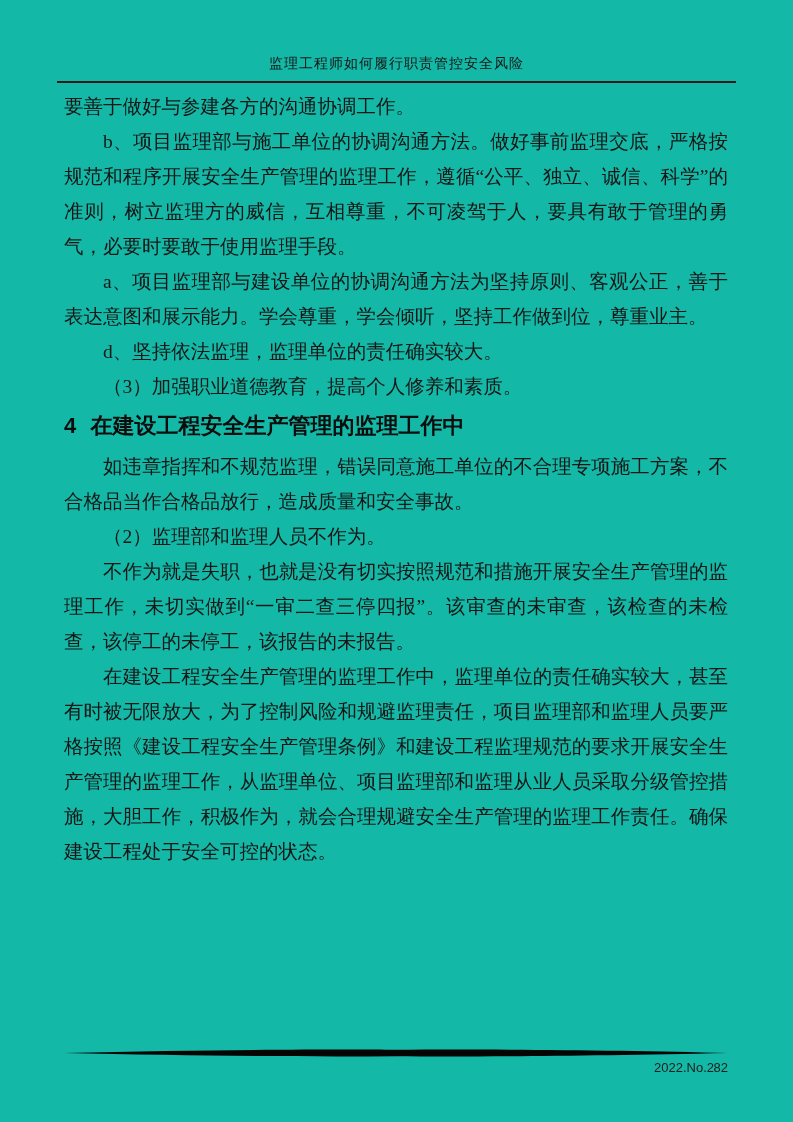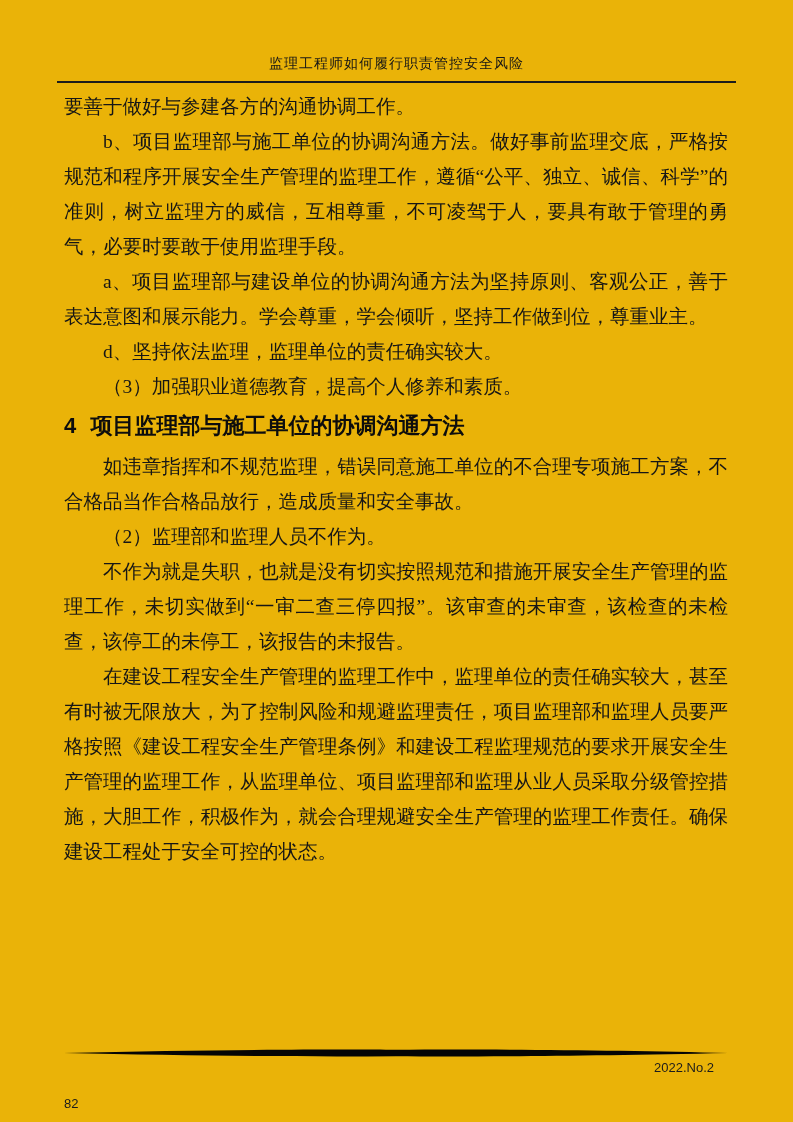--- a/index.html
+++ b/index.html
@@ -4,21 +4,21 @@
 <style>
   html, body {
     margin: 0;
     padding: 0;
     background: #ffffff;
   }
   .page {
     position: relative;
     width: 793px;
     height: 1122px;
-    background: #eab308;
+    background: #14b8a6;
     overflow: hidden;
     font-family: "Liberation Serif", "DejaVu Serif", serif;
     color: #161616;
   }
   
   .header {
     position: absolute;
     top: 54px;
     left: 57px;
     width: 679px;
@@ -79,22 +79,21 @@
     height: 18px;
     font-family: "Liberation Sans", "DejaVu Sans", sans-serif;
     font-size: 13px;
     line-height: 18px;
     color: #1c1c1c;
   }
   .page-number {
     position: absolute;
     left: 0;
     right: 0;
-    text-align: left;
-    margin-top: 36px;
+    text-align: right;
   }
   .issue-number {
     position: absolute;
     right: 14px;
     top: 0;
   }
 </style>
 </head>
 <body>
 
@@ -105,21 +104,21 @@
   </div>
 
   <div class="content">
     <p>要善于做好与参建各方的沟通协调工作。</p>
     <p class="indent">b、项目监理部与施工单位的协调沟通方法。做好事前监理交底，严格按规范和程序开展安全生产管理的监理工作，遵循“公平、独立、诚信、科学”的准则，树立监理方的威信，互相尊重，不可凌驾于人，要具有敢于管理的勇气，必要时要敢于使用监理手段。</p>
     <p class="indent">a、项目监理部与建设单位的协调沟通方法为坚持原则、客观公正，善于表达意图和展示能力。学会尊重，学会倾听，坚持工作做到位，尊重业主。</p>
     <p class="indent">d、坚持依法监理，监理单位的责任确实较大。</p>
     <p class="indent">（3）加强职业道德教育，提高个人修养和素质。</p>
 
     <h2 class="section-heading">
-      <span class="h-num">4</span><span>项目监理部与施工单位的协调沟通方法</span>
+      <span class="h-num">4</span><span>在建设工程安全生产管理的监理工作中</span>
     </h2>
 
     <p class="indent">如违章指挥和不规范监理，错误同意施工单位的不合理专项施工方案，不合格品当作合格品放行，造成质量和安全事故。</p>
     <p class="indent">（2）监理部和监理人员不作为。</p>
     <p class="indent">不作为就是失职，也就是没有切实按照规范和措施开展安全生产管理的监理工作，未切实做到“一审二查三停四报”。该审查的未审查，该检查的未检查，该停工的未停工，该报告的未报告。</p>
     <p class="indent">在建设工程安全生产管理的监理工作中，监理单位的责任确实较大，甚至有时被无限放大，为了控制风险和规避监理责任，项目监理部和监理人员要严格按照《建设工程安全生产管理条例》和建设工程监理规范的要求开展安全生产管理的监理工作，从监理单位、项目监理部和监理从业人员采取分级管控措施，大胆工作，积极作为，就会合理规避安全生产管理的监理工作责任。确保建设工程处于安全可控的状态。</p>
   </div>
 
   <div class="footer">
     <svg class="footer-divider" viewBox="0 0 664 10" preserveAspectRatio="none" aria-hidden="true">

